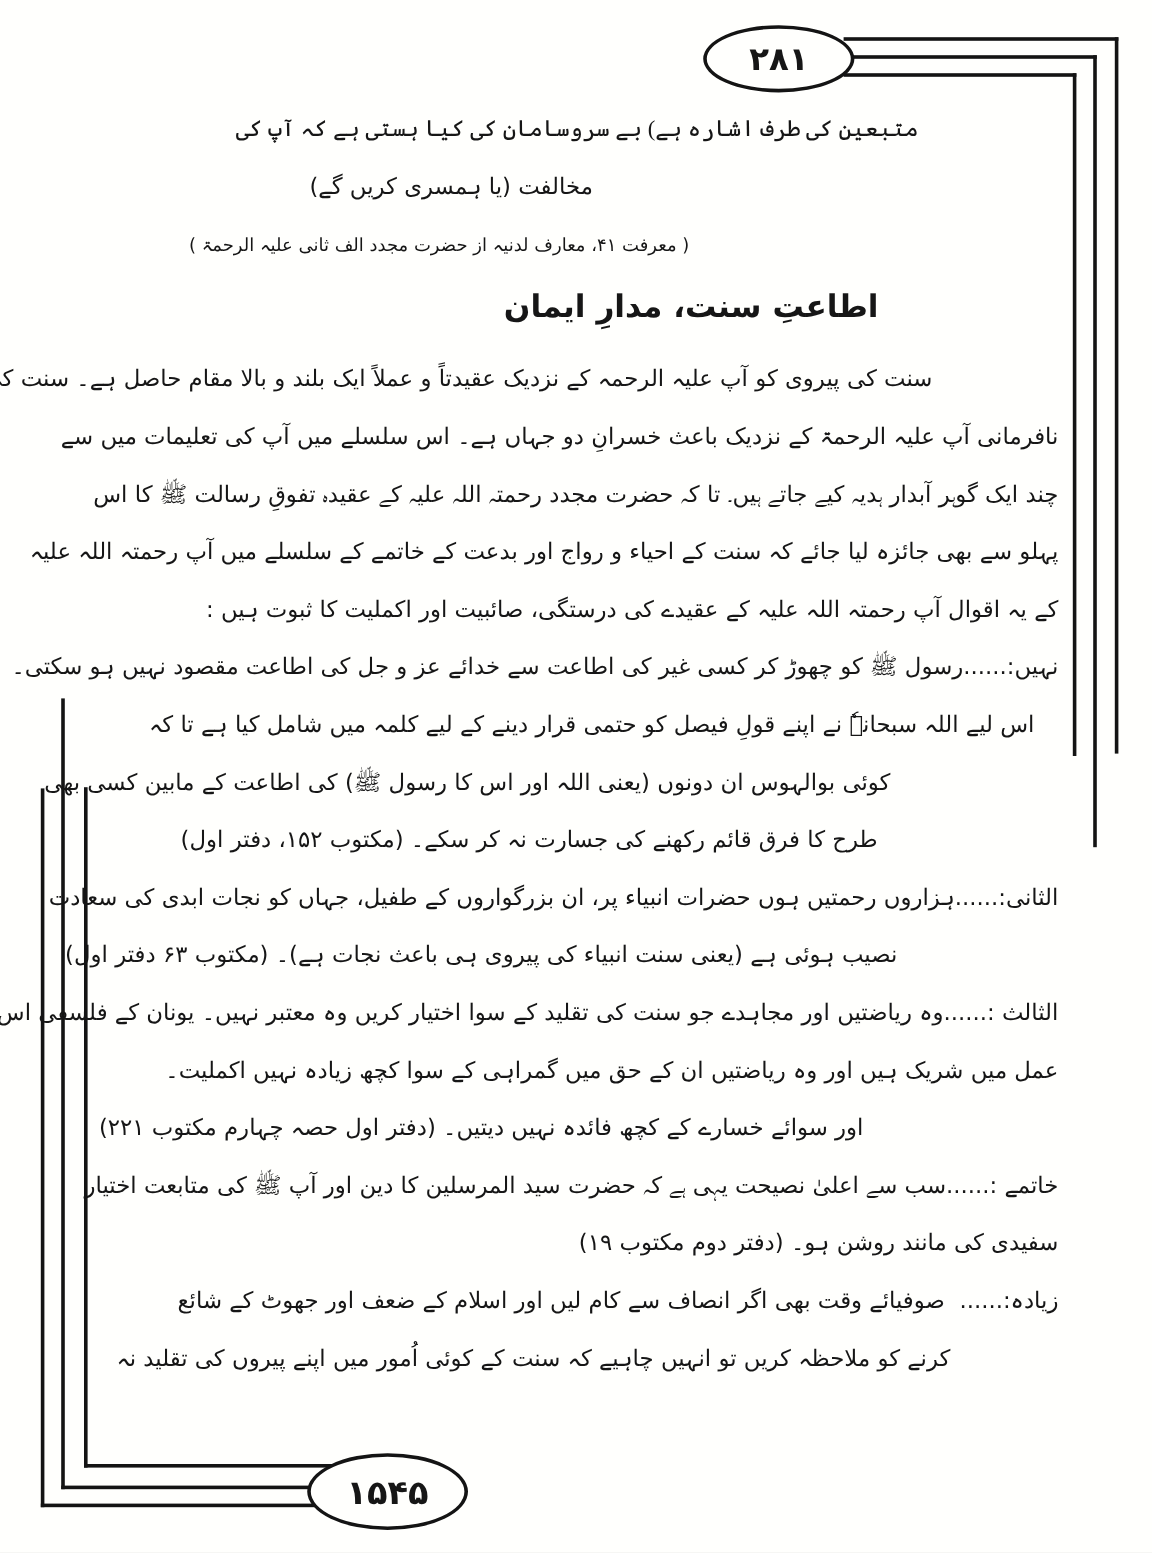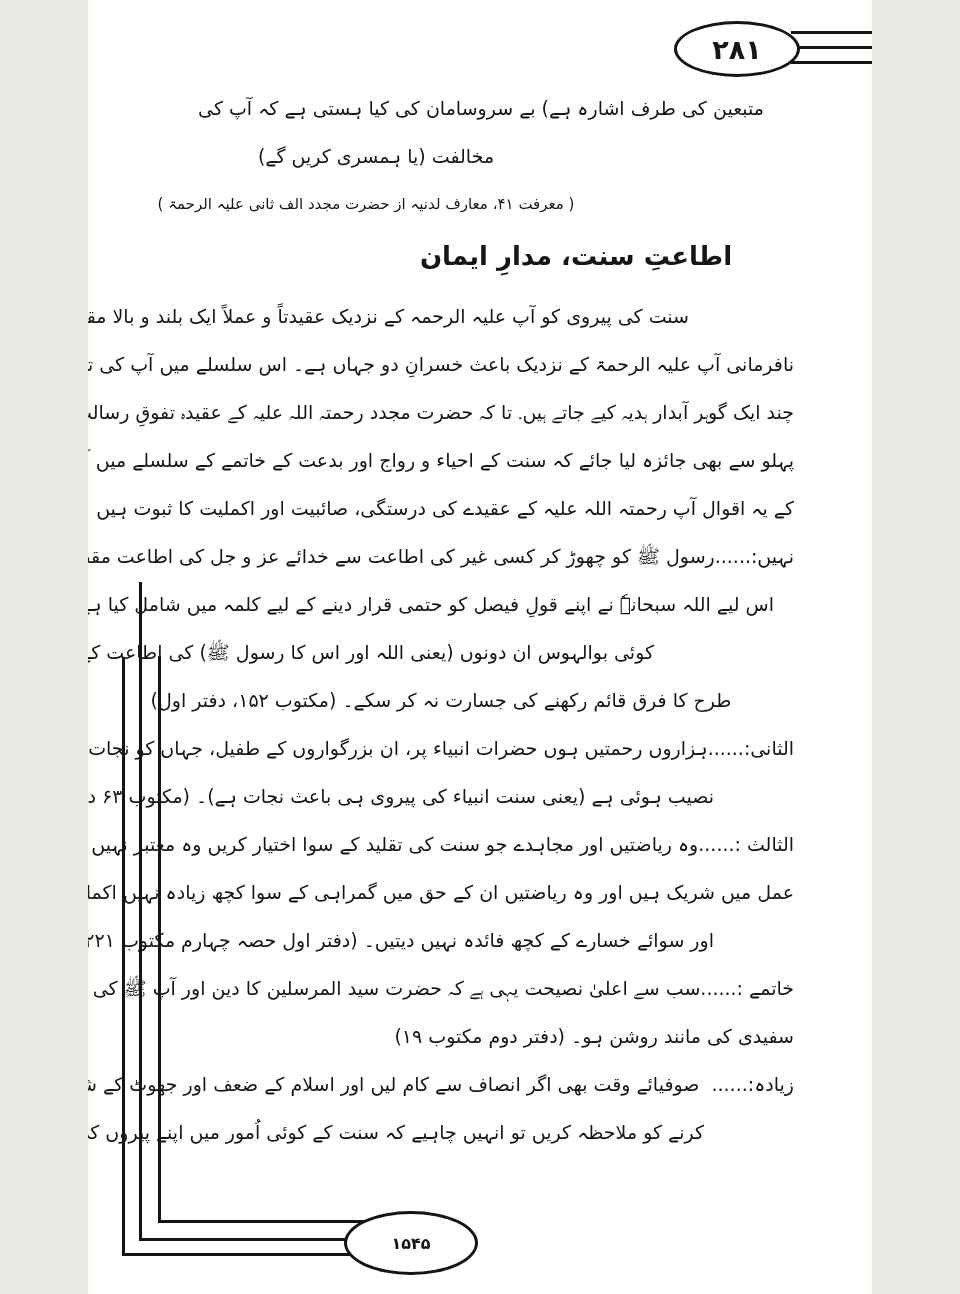--- a/index.html
+++ b/index.html
@@ -1,58 +1,58 @@
 <!DOCTYPE html>
 <html lang="ur" dir="rtl"><head>
 <meta charset="utf-8">
 <style>
   html,body{margin:0;padding:0;background:#e8e8e4;}
   .page{
     position:relative;
-    width:784px;height:1294px;
+    width:960px;height:1294px;
     margin:0 auto;
     background:#fffffd;
     color:#161616;
     font-family:"DejaVu Sans", sans-serif;
     overflow:hidden;
   }
   
   .fl{position:absolute;background:#141414;}
   
   .cartouche{
     position:absolute;
     border:3px solid #141414;
     border-radius:50%;
     background:#fffffd;
     display:flex;align-items:center;justify-content:center;
     font-weight:bold;
   }
   .cartouche.top{left:586px;top:21px;width:120px;height:50px;font-size:27px;}
-  .cartouche.bottom{left:256px;top:1211px;width:128px;height:58px;font-size:16px;}
+  .cartouche.bottom{left:256px;top:1211px;width:128px;height:58px;font-size:28px;}
   
   .content{
     position:absolute;left:80px;right:78px;top:84px;
     direction:rtl;
     font-size:19px;
     line-height:48px;
   }
   .ln{height:48px;white-space:pre;text-align:right;}
-  .intro1{text-align:center;}
+  .intro1{text-align:center;font-family:Liberation Serif, serif;}
   .intro2{text-align:center;transform:translateX(-105px);}
   .cite{text-align:center;transform:translateX(-115px);font-size:15px;}
   .heading{height:56px;line-height:56px;text-align:center;transform:translateX(95px);
            font-size:26px;font-weight:bold;white-space:pre;}
   .para{margin-top:8px;}
   .pind{padding-right:105px;}
   .ind20{padding-right:20px;}
   .ind90{padding-right:90px;}
   .ind140{padding-right:140px;text-align:right;}
   .c0{text-align:right;}
   .cL40{text-align:center;transform:translateX(-40px);}
-  .cL80{text-align:right;transform:translateX(-80px);}
+  .cL80{text-align:center;transform:translateX(-80px);}
   .secline{display:flex;}
   .seclabel{flex:0 0 auto;white-space:pre;}
   .sectext{flex:0 1 auto;white-space:pre;}
 </style>
 </head>
 <body>
 
 <div class="page">
 
   <div class="fl" style="left:703px;top:31px;width:229px;height:3px;"></div>

